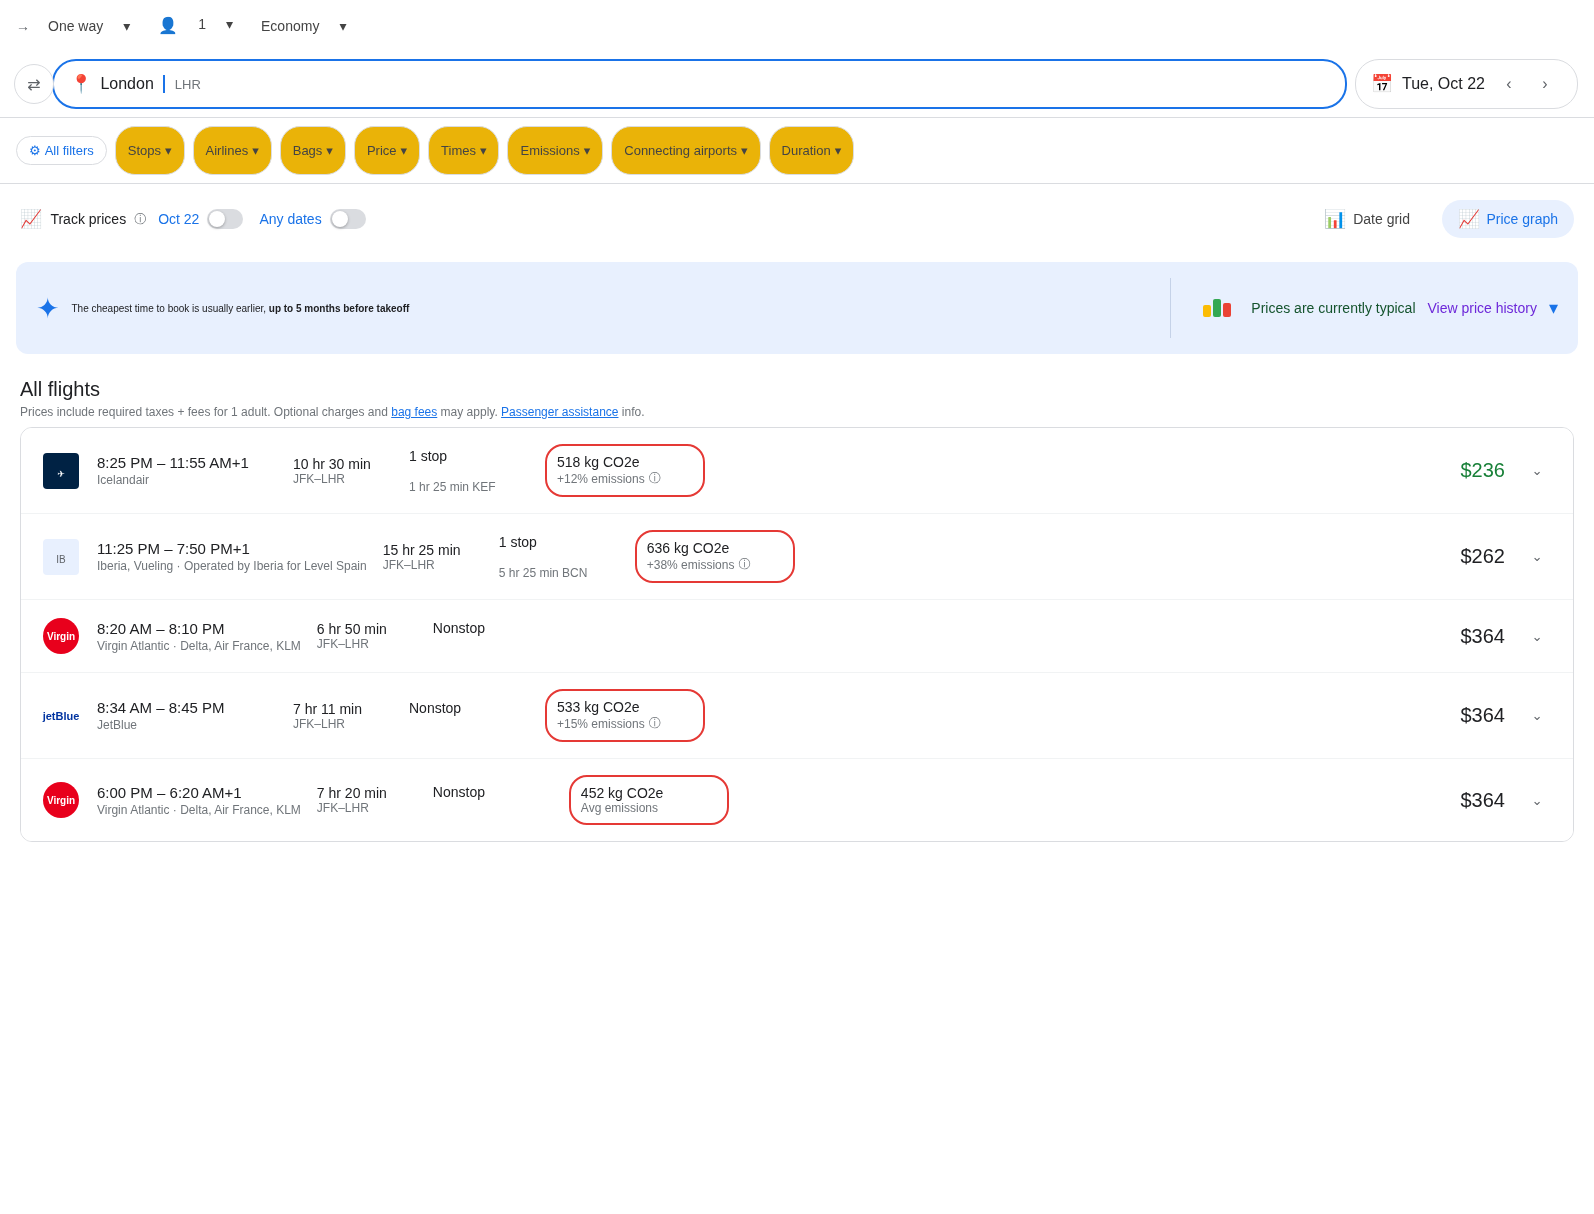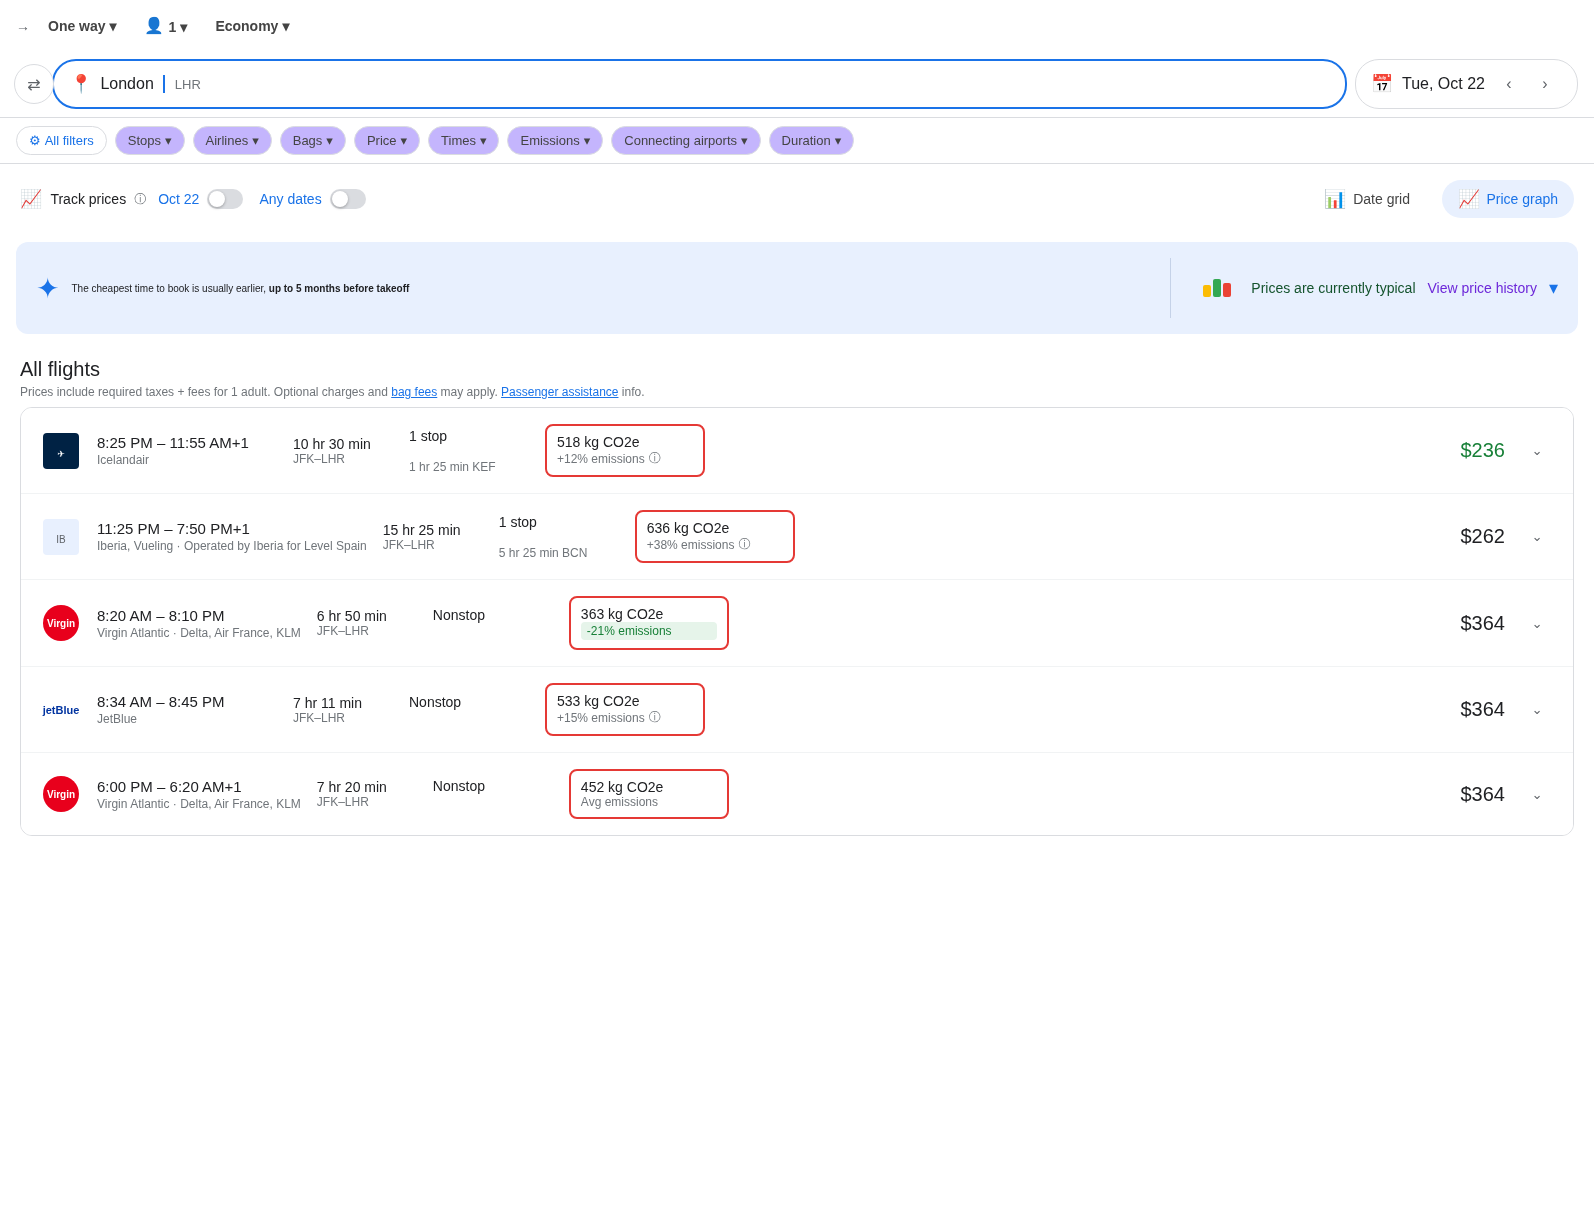--- a/index.html
+++ b/index.html
@@ -1,35 +1,35 @@
 <!DOCTYPE html>
 <html><head>
   <meta charset="utf-8">
   <style>
     * { box-sizing: border-box; margin: 0; padding: 0; }
     body { font-family: 'Google Sans', Arial, sans-serif; background: #fff; color: #202124; font-size: 14px; }
     
     
     .top-bar { display: flex; align-items: center; gap: 8px; padding: 10px 16px; background: #fff; }
-    .top-bar-item { display: flex; align-items: flex-end; gap: 4px; cursor: pointer; padding: 6px 10px; border-radius: 20px; font-size: 14px; color: #444; font-weight: bold; }
+    .top-bar-item { display: flex; align-items: flex-start; gap: 20px; cursor: pointer; padding: 6px 10px; border-radius: 20px; font-size: 14px; color: #444; }
     
     
     .search-bar { display: flex; align-items: center; gap: 0; padding: 8px 16px; background: #fff; border-bottom: 1px solid #dadce0; }
     .search-field { display: flex; align-items: center; gap: 8px; border: 1px solid #dadce0; border-radius: 24px; padding: 10px 16px; flex: 1; cursor: text; background: #fff; height: 50px; }
     .search-field.active { border: 2px solid #1a73e8; background: #fff; }
     .search-field-text { font-size: 16px; color: #202124; }
     .search-field-sub { font-size: 13px; color: #70757a; margin-left: 2px; }
     .swap-btn { width: 40px; height: 40px; border-radius: 50%; border: 1px solid #dadce0; background: #fff; display: flex; align-items: center; justify-content: center; cursor: pointer; margin: 0 -2px; z-index: 1; flex-shrink: 0; }
     .date-field { display: flex; align-items: center; gap: 8px; border: 1px solid #dadce0; border-radius: 24px; padding: 10px 16px; min-width: 220px; cursor: pointer; height: 50px; margin-left: 8px; }
     .date-nav { display: flex; align-items: center; gap: 4px; margin-left: auto; }
     .nav-btn { width: 32px; height: 32px; border-radius: 50%; border: none; background: transparent; cursor: pointer; display: flex; align-items: center; justify-content: center; color: #5f6368; font-size: 16px; }
     
     
     .filter-bar { display: flex; align-items: center; gap: 8px; padding: 8px 16px; background: #fff; border-bottom: 1px solid #dadce0; overflow-x: auto; }
-    .filter-btn { display: flex; align-items: center; gap: 4px; padding: 6px 12px; border: 1px solid #dadce0; border-radius: 20px; cursor: pointer; font-size: 13px; color: #444; white-space: nowrap; background: #c4b5fd; }
+    .filter-btn { display: flex; align-items: center; gap: 4px; padding: 16px 12px; border: 1px solid #dadce0; border-radius: 20px; cursor: pointer; font-size: 13px; color: #444; white-space: nowrap; background: #eab308; }
     .filter-all { display: flex; align-items: center; gap: 4px; padding: 6px 12px; border: 1px solid #dadce0; border-radius: 20px; cursor: pointer; font-size: 13px; color: #1a73e8; background: #fff; }
     
     
     .track-bar { display: flex; align-items: center; padding: 16px 20px; background: #fff; gap: 16px; }
     .track-left { display: flex; align-items: center; gap: 8px; flex: 1; }
     .track-right { display: flex; align-items: center; gap: 16px; }
     .toggle { width: 36px; height: 20px; background: #dadce0; border-radius: 10px; cursor: pointer; position: relative; flex-shrink: 0; }
     .toggle::after { content: ''; position: absolute; top: 2px; left: 2px; width: 16px; height: 16px; background: #fff; border-radius: 50%; box-shadow: 0 1px 3px rgba(0,0,0,0.3); }
     .grid-btn { display: flex; align-items: center; gap: 6px; padding: 8px 16px; border-radius: 20px; cursor: pointer; font-size: 14px; color: #444; }
     .price-graph-btn { display: flex; align-items: center; gap: 6px; padding: 8px 16px; border-radius: 20px; cursor: pointer; font-size: 14px; color: #1a73e8; font-weight: 500; background: #e8f0fe; }
@@ -55,21 +55,21 @@
     .airline-logo { width: 40px; height: 40px; flex-shrink: 0; display: flex; align-items: center; justify-content: center; }
     .flight-times { min-width: 180px; }
     .flight-time-range { font-size: 15px; font-weight: 500; color: #202124; }
     .flight-airline { font-size: 12px; color: #70757a; margin-top: 2px; }
     .flight-duration { min-width: 100px; }
     .flight-duration-time { font-size: 14px; color: #202124; }
     .flight-duration-route { font-size: 12px; color: #70757a; }
     .flight-stops { min-width: 120px; }
     .flight-stop-text { font-size: 14px; color: #202124; }
     .flight-stop-detail { font-size: 12px; color: #70757a; margin-top: 16px; }
-    .flight-emissions { min-width: 160px; border: 2px solid #e53935; border-radius: 8px; padding: 8px 10px; }
+    .flight-emissions { min-width: 160px; border: 2px solid #e53935; border-radius: 18px; padding: 8px 10px; }
     .emission-kg { font-size: 14px; font-weight: 500; color: #202124; }
     .emission-pct { font-size: 12px; color: #70757a; display: flex; align-items: center; gap: 4px; }
     .emission-pct.negative { color: #188038; background: #e6f4ea; border-radius: 4px; padding: 2px 6px; font-weight: 500; }
     .flight-price { margin-left: auto; text-align: right; min-width: 80px; }
     .price-amount { font-size: 20px; font-weight: 500; color: #202124; }
     .expand-btn { width: 32px; height: 32px; border-radius: 50%; border: none; background: transparent; cursor: pointer; display: flex; align-items: center; justify-content: center; color: #5f6368; }
     
     .info-icon { color: #70757a; font-size: 12px; cursor: pointer; }
   </style>
 </head>
@@ -269,24 +269,20 @@
       <div class="flight-airline">Virgin Atlantic · Delta, Air France, KLM</div>
     </div>
     <div class="flight-duration">
       <div class="flight-duration-time">6 hr 50 min</div>
       <div class="flight-duration-route">JFK–LHR</div>
     </div>
     <div class="flight-stops">
       <div class="flight-stop-text">Nonstop</div>
       <div class="flight-stop-detail"></div>
     </div>
-    <div class="flight-emissions">
-      <div class="emission-kg">363 kg CO2e</div>
-      <span class="emission-pct negative">-21% emissions</span>
-    </div>
     <div class="flight-price">
       <div class="price-amount" style="color:#202124;">$364</div>
     </div>
     <button class="expand-btn">⌄</button>
   </div>
       <div class="flight-row">
     <div class="airline-logo">
           <div style="color:#0033a0;font-weight:bold;font-size:11px;">jetBlue</div>
         </div>
     <div class="flight-times">

